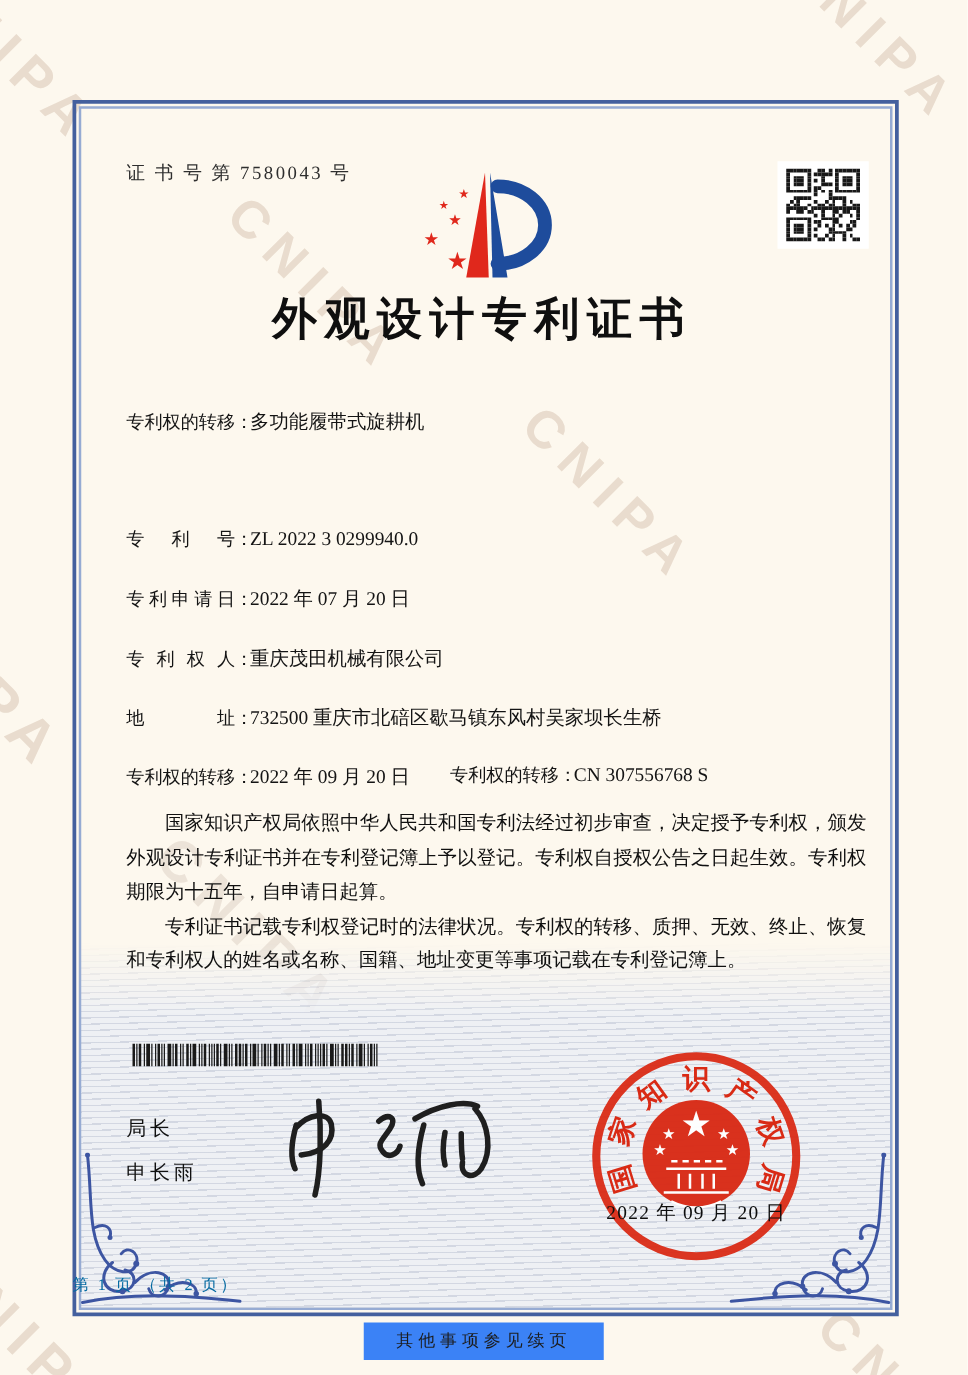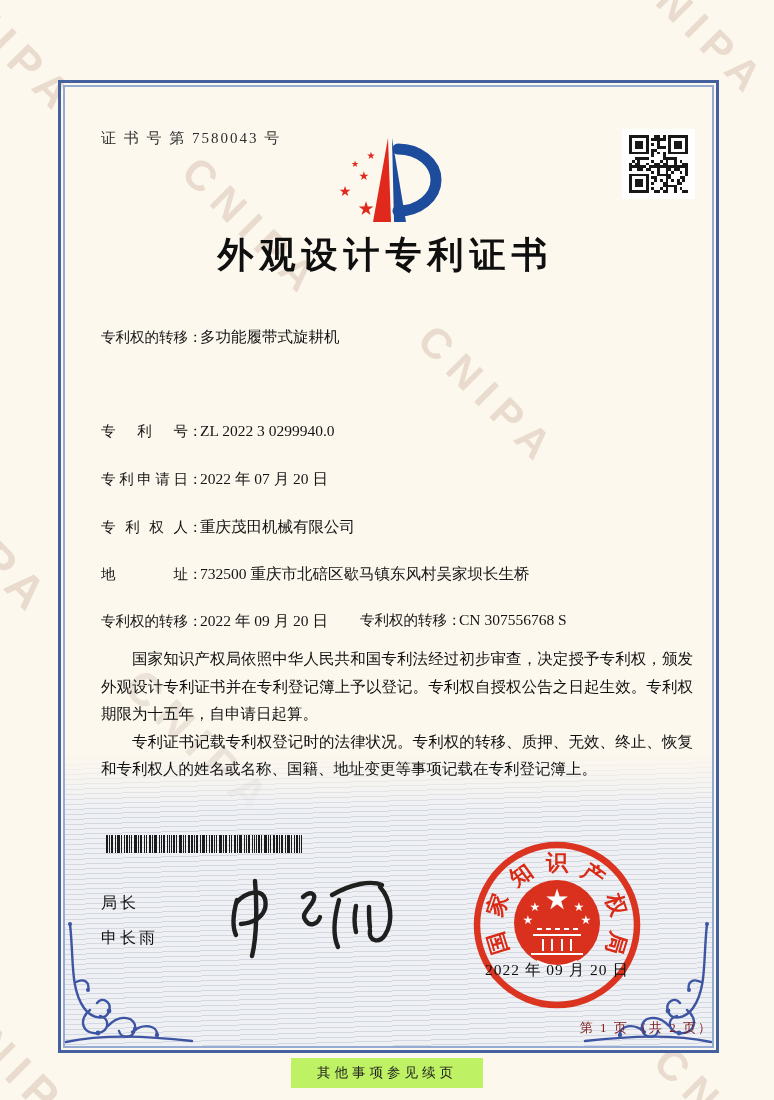--- a/index.html
+++ b/index.html
@@ -64,23 +64,23 @@
   .sig-name{position:absolute;left:101px;top:928px;font-size:16px;letter-spacing:3px;color:#111;}
   .sig-svg{position:absolute;left:215px;top:864px;width:215px;height:104px;}
 
   .seal{position:absolute;left:465px;top:833px;width:184px;height:184px;}
   .seal svg{position:absolute;left:0;top:0;}
   .seal-char{position:absolute;color:#d92a15;font-weight:bold;font-size:22px;
              font-family:"Liberation Serif",serif;}
   .seal-date{position:absolute;left:-30px;right:-30px;top:127px;text-align:center;
              font-size:15.5px;letter-spacing:1px;color:#0e0e0e;}
 
-  .pageno{position:absolute;left:58px;width:655px;top:1019px;text-align:right;
-          font-size:13px;letter-spacing:2px;color:#7f1d1d;}
-  .cont{position:absolute;left:50%;transform:translateX(-50%);top:1058px;background:#bef264;
+  .pageno{position:absolute;left:58px;width:655px;top:1019px;text-align:left;
+          font-size:13px;letter-spacing:2px;color:#0369a1;}
+  .cont{position:absolute;left:50%;transform:translateX(-50%);top:1058px;background:#3b82f6;
         padding:6px 26px;font-size:13.5px;letter-spacing:4px;color:#1c1c1c;white-space:nowrap;}
 </style>
 </head>
 <body>
 
 <div id="page">
 
   <span class="wm wm1">CNIPA</span>
   <span class="wm wm2">CNIPA</span>
   <span class="wm wm3">CNIPA</span>

